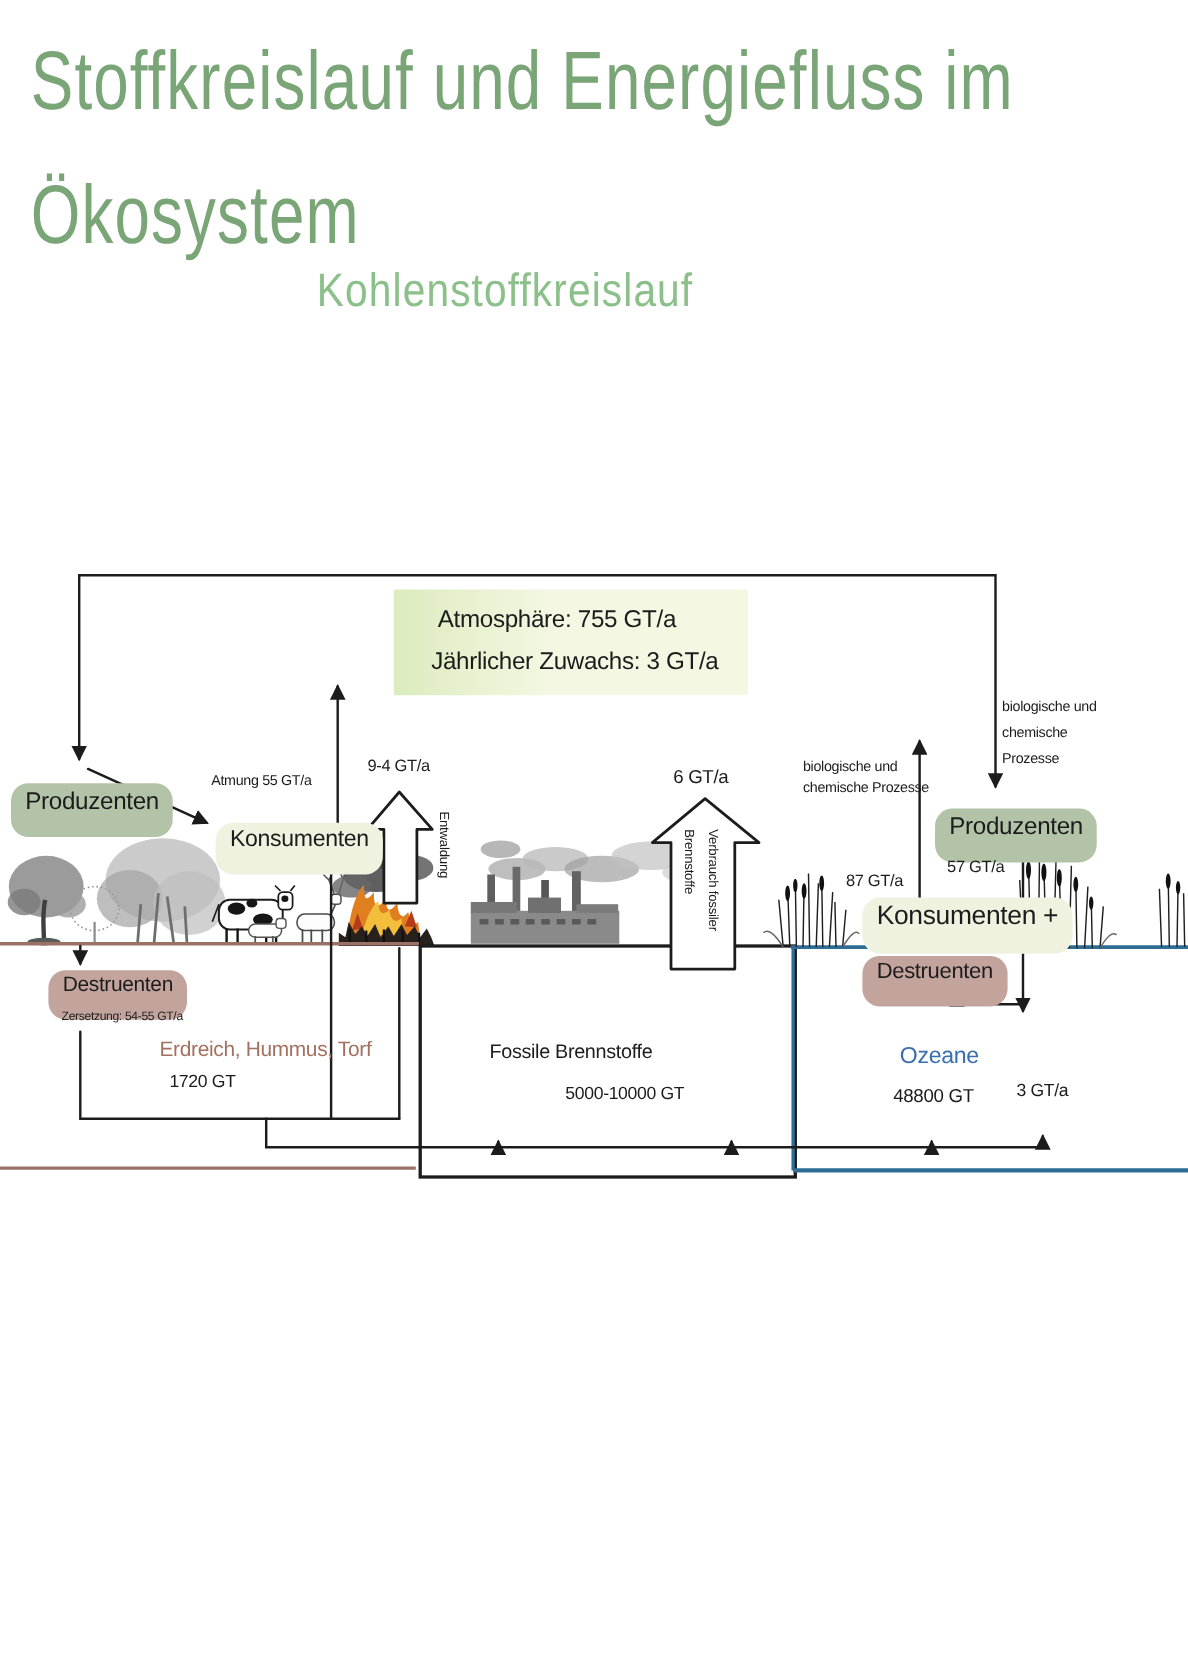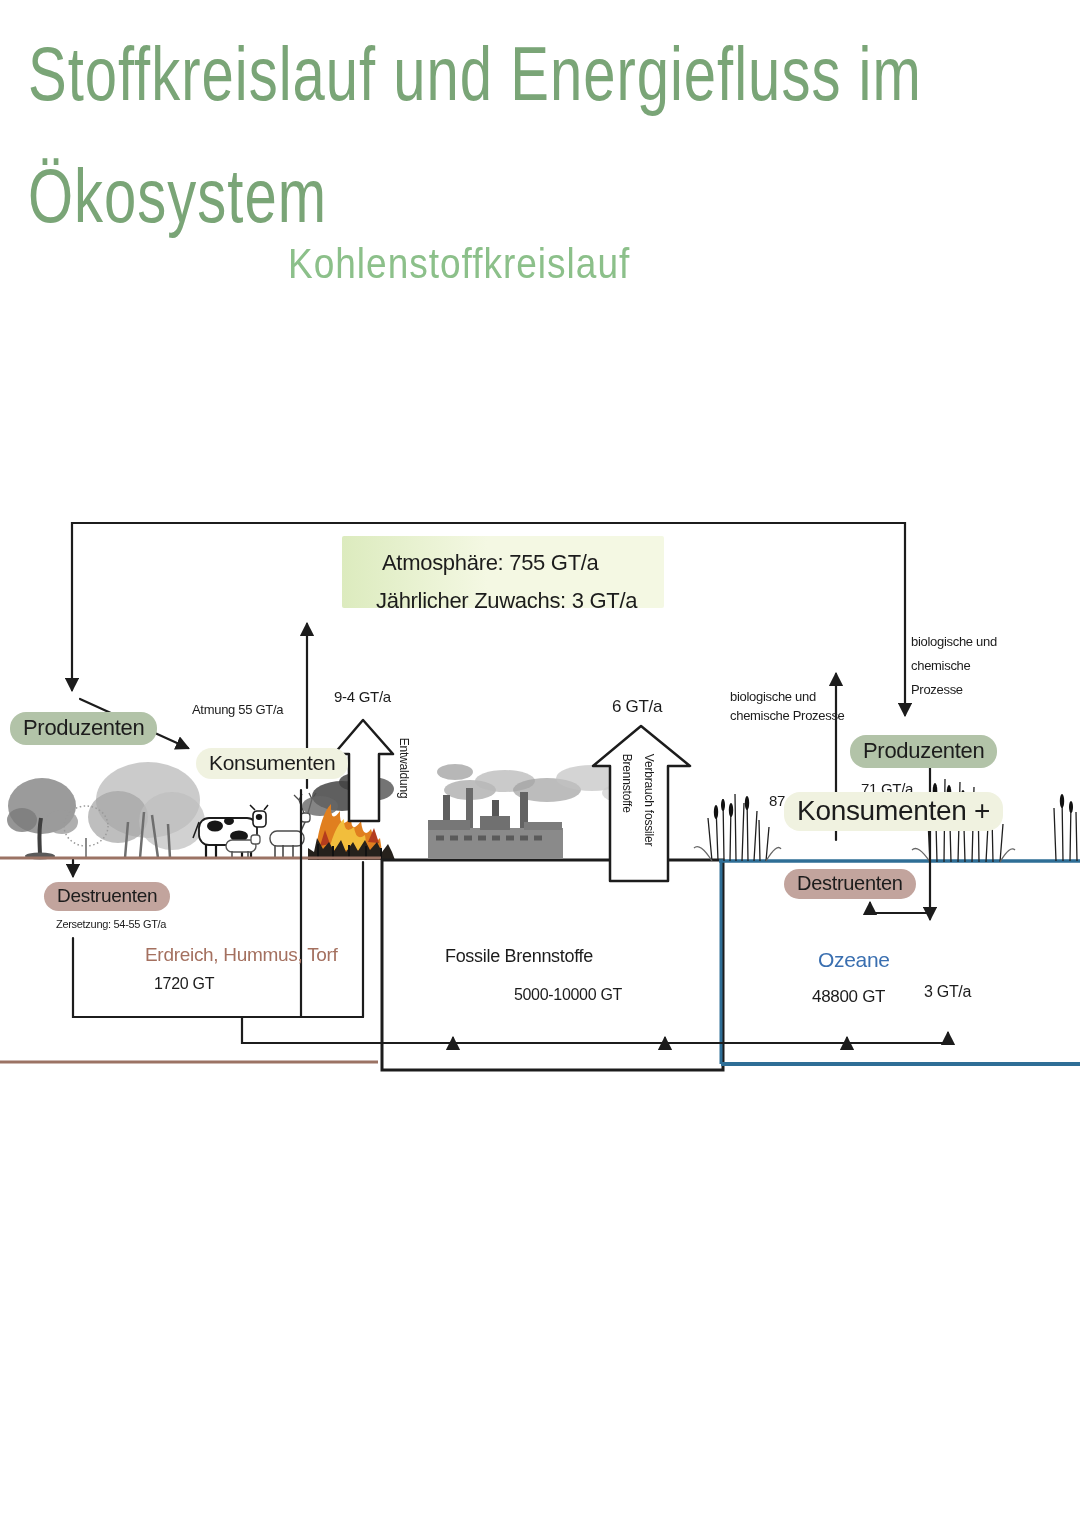--- a/index.html
+++ b/index.html
@@ -3,23 +3,23 @@
 <meta charset="utf-8">
 <style>
   html,body{margin:0;padding:0;background:#ffffff;}
   .page{position:relative;width:1080px;height:1527px;background:#fff;overflow:hidden;
         font-family:"Liberation Sans",sans-serif;color:var(--ink);border-radius:28px;}
   .title{position:absolute;left:28px;font-size:58px;letter-spacing:1px;color:var(--titleGreen);
          transform:scaleY(1.3);transform-origin:left top;white-space:nowrap;}
   .subtitle{position:absolute;left:288px;top:240px;font-size:37px;letter-spacing:1px;
             color:var(--subtitleGreen);transform:scaleY(1.15);transform-origin:left top;white-space:nowrap;}
   .lbl{position:absolute;white-space:nowrap;color:var(--ink);letter-spacing:-0.3px;z-index:3;}
-  .pill{position:absolute;display:inline-block;border-radius:16px;padding:3px 13px 4px;
+  .pill{position:absolute;display:inline-block;border-radius:16px;padding:3px 13px 20px;
         font-size:20px;letter-spacing:-0.3px;color:var(--ink);z-index:3;white-space:nowrap;}
-  .atm-box{position:absolute;left:342px;top:536px;width:322px;height:72px;z-index:2;
+  .atm-box{position:absolute;left:358px;top:536px;width:322px;height:96px;z-index:2;
            background:linear-gradient(to right,var(--atmosphereBgLeft),var(--atmosphereBgRight) 45%);
            border-radius:2px;}
   .atm-box .l1{position:absolute;left:40px;top:14px;font-size:22px;letter-spacing:-0.3px;white-space:nowrap;}
   .atm-box .l2{position:absolute;left:34px;top:52px;font-size:22px;letter-spacing:-0.3px;white-space:nowrap;}
   .rot{position:absolute;z-index:3;white-space:nowrap;transform:translate(-50%,-50%) rotate(90deg);
        font-size:12px;letter-spacing:-0.2px;line-height:1.8;}
   svg.art{position:absolute;left:0;top:0;z-index:1;}
   .small{font-size:13px;line-height:1.45;}
 </style>
 </head>
@@ -184,20 +184,20 @@
     <div>biologische und</div>
     <div>chemische Prozesse</div>
   </div>
   <div class="lbl small" style="left:911px;top:630px;line-height:1.85">
     <div>biologische und</div>
     <div>chemische</div>
     <div>Prozesse</div>
   </div>
   <div class="pill" style="left:850px;top:735px;background:var(--producerPill);font-size:22px">Produzenten</div>
   <div class="lbl" style="left:769px;top:792px;font-size:15px">87 GT/a</div>
-  <div class="lbl" style="left:861px;top:780px;font-size:15px">71 GT/a</div>
-  <div class="pill" style="left:784px;top:792px;background:var(--consumerPill);font-size:28px">Konsumenten +</div>
+  <div class="lbl" style="left:861px;top:780px;font-size:15px">57 GT/a</div>
+  <div class="pill" style="left:784px;top:816px;background:var(--consumerPill);font-size:24px">Konsumenten +</div>
   <div class="pill" style="left:784px;top:869px;background:var(--decomposerPill);font-size:20px">Destruenten</div>
   <div class="lbl" style="left:818px;top:948px;font-size:21px;color:var(--oceanText)">Ozeane</div>
   <div class="lbl" style="left:812px;top:987px;font-size:17px">48800 GT</div>
   <div class="lbl" style="left:924px;top:983px;font-size:16px">3 GT/a</div>
 
 </div>
 
 </body></html>

